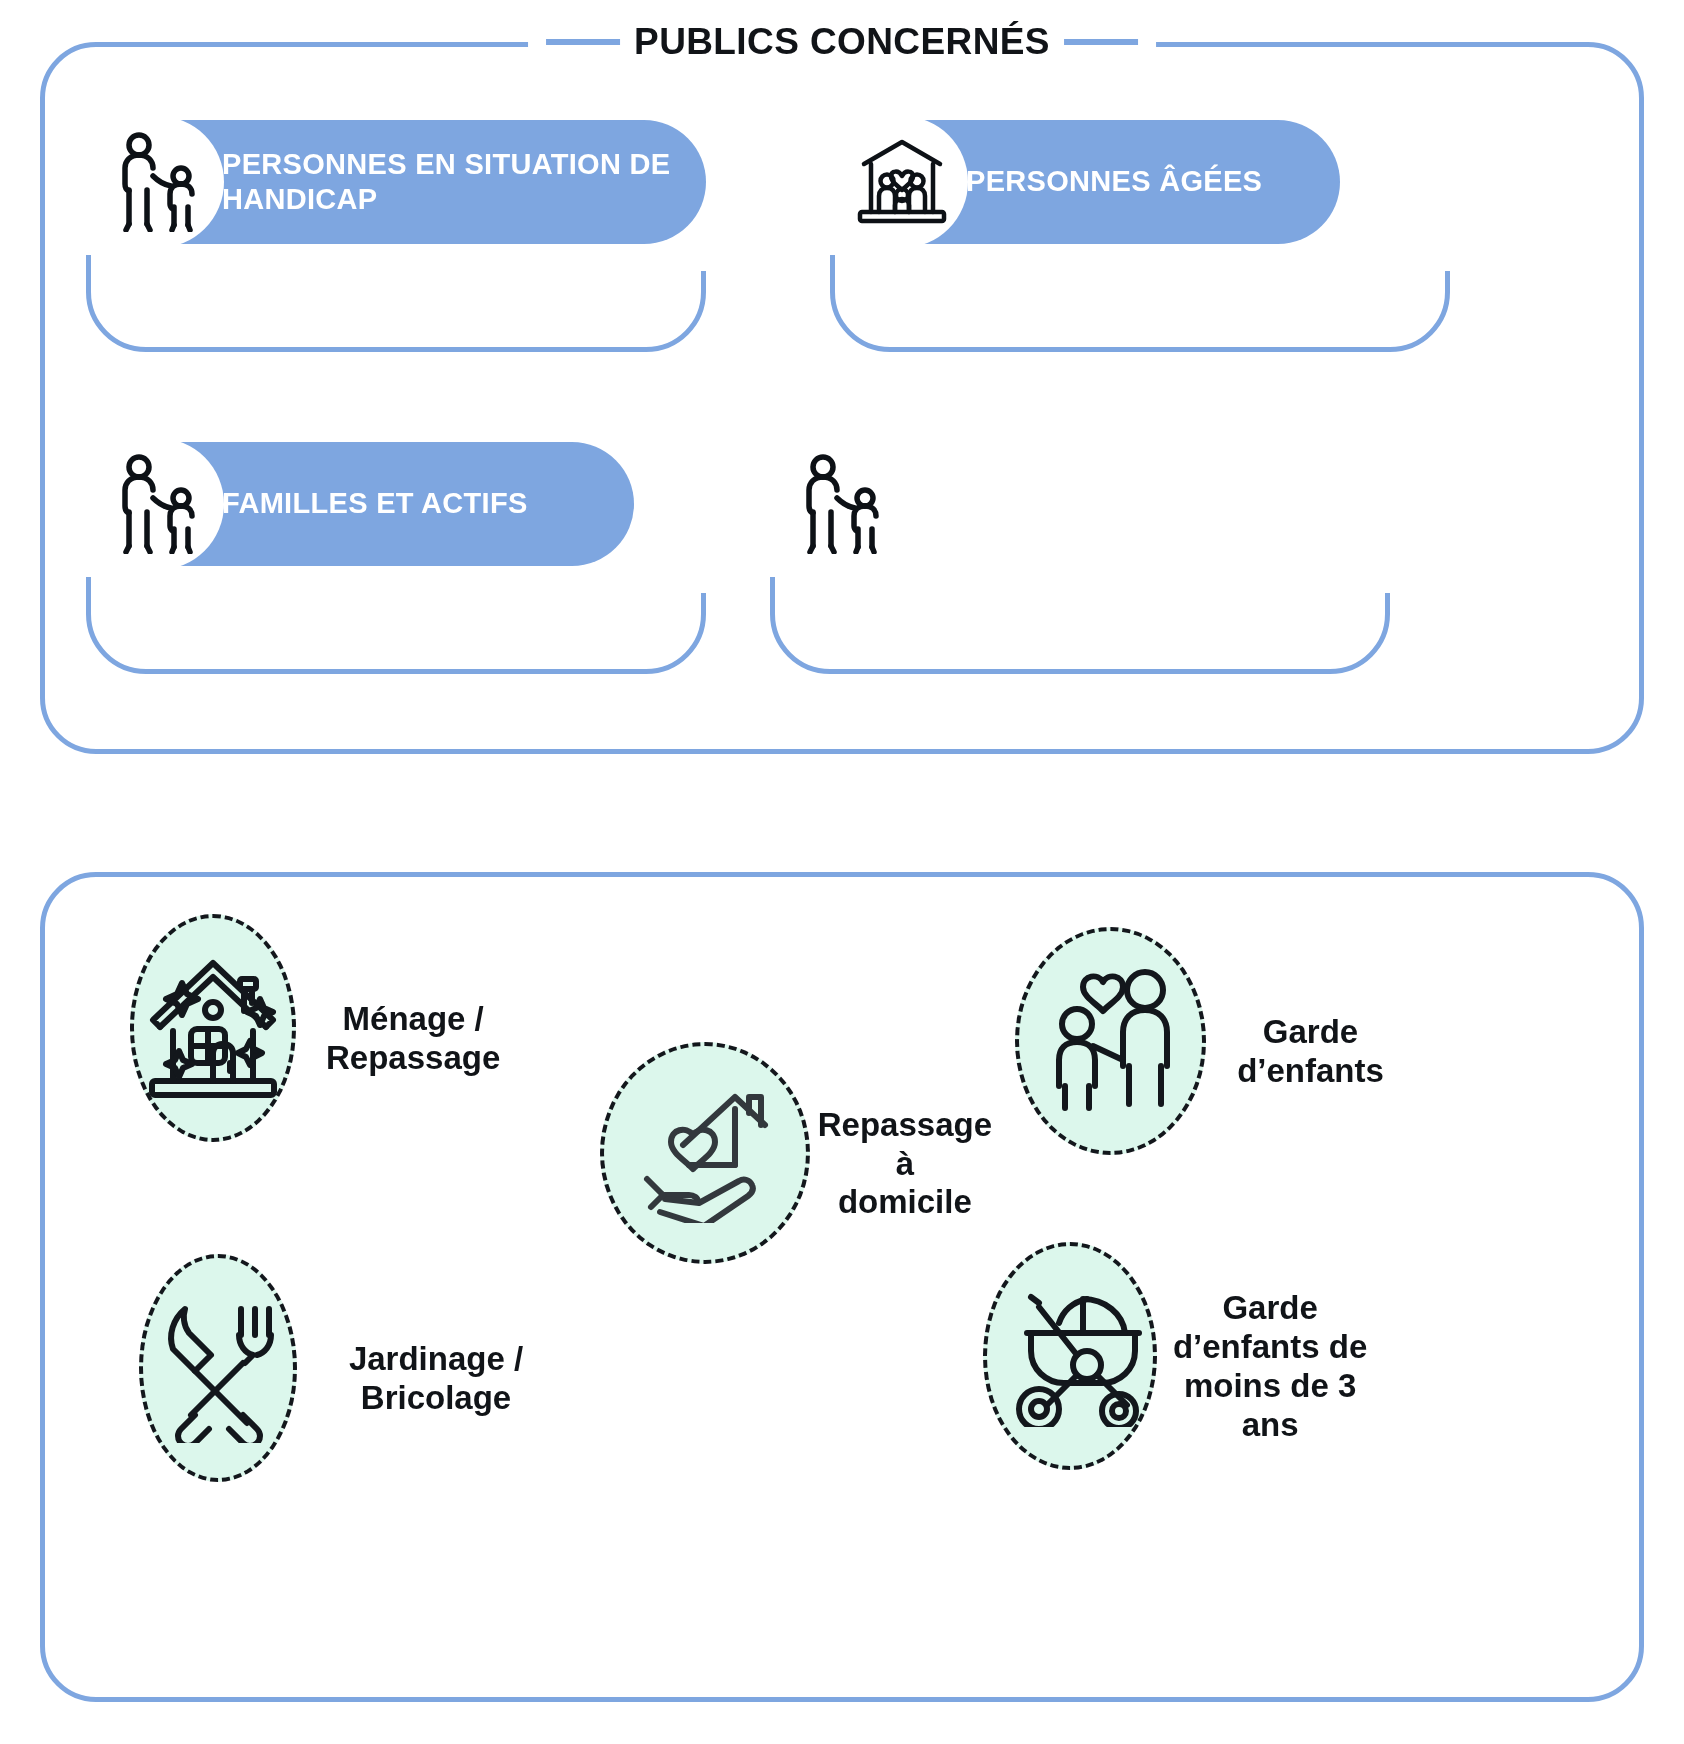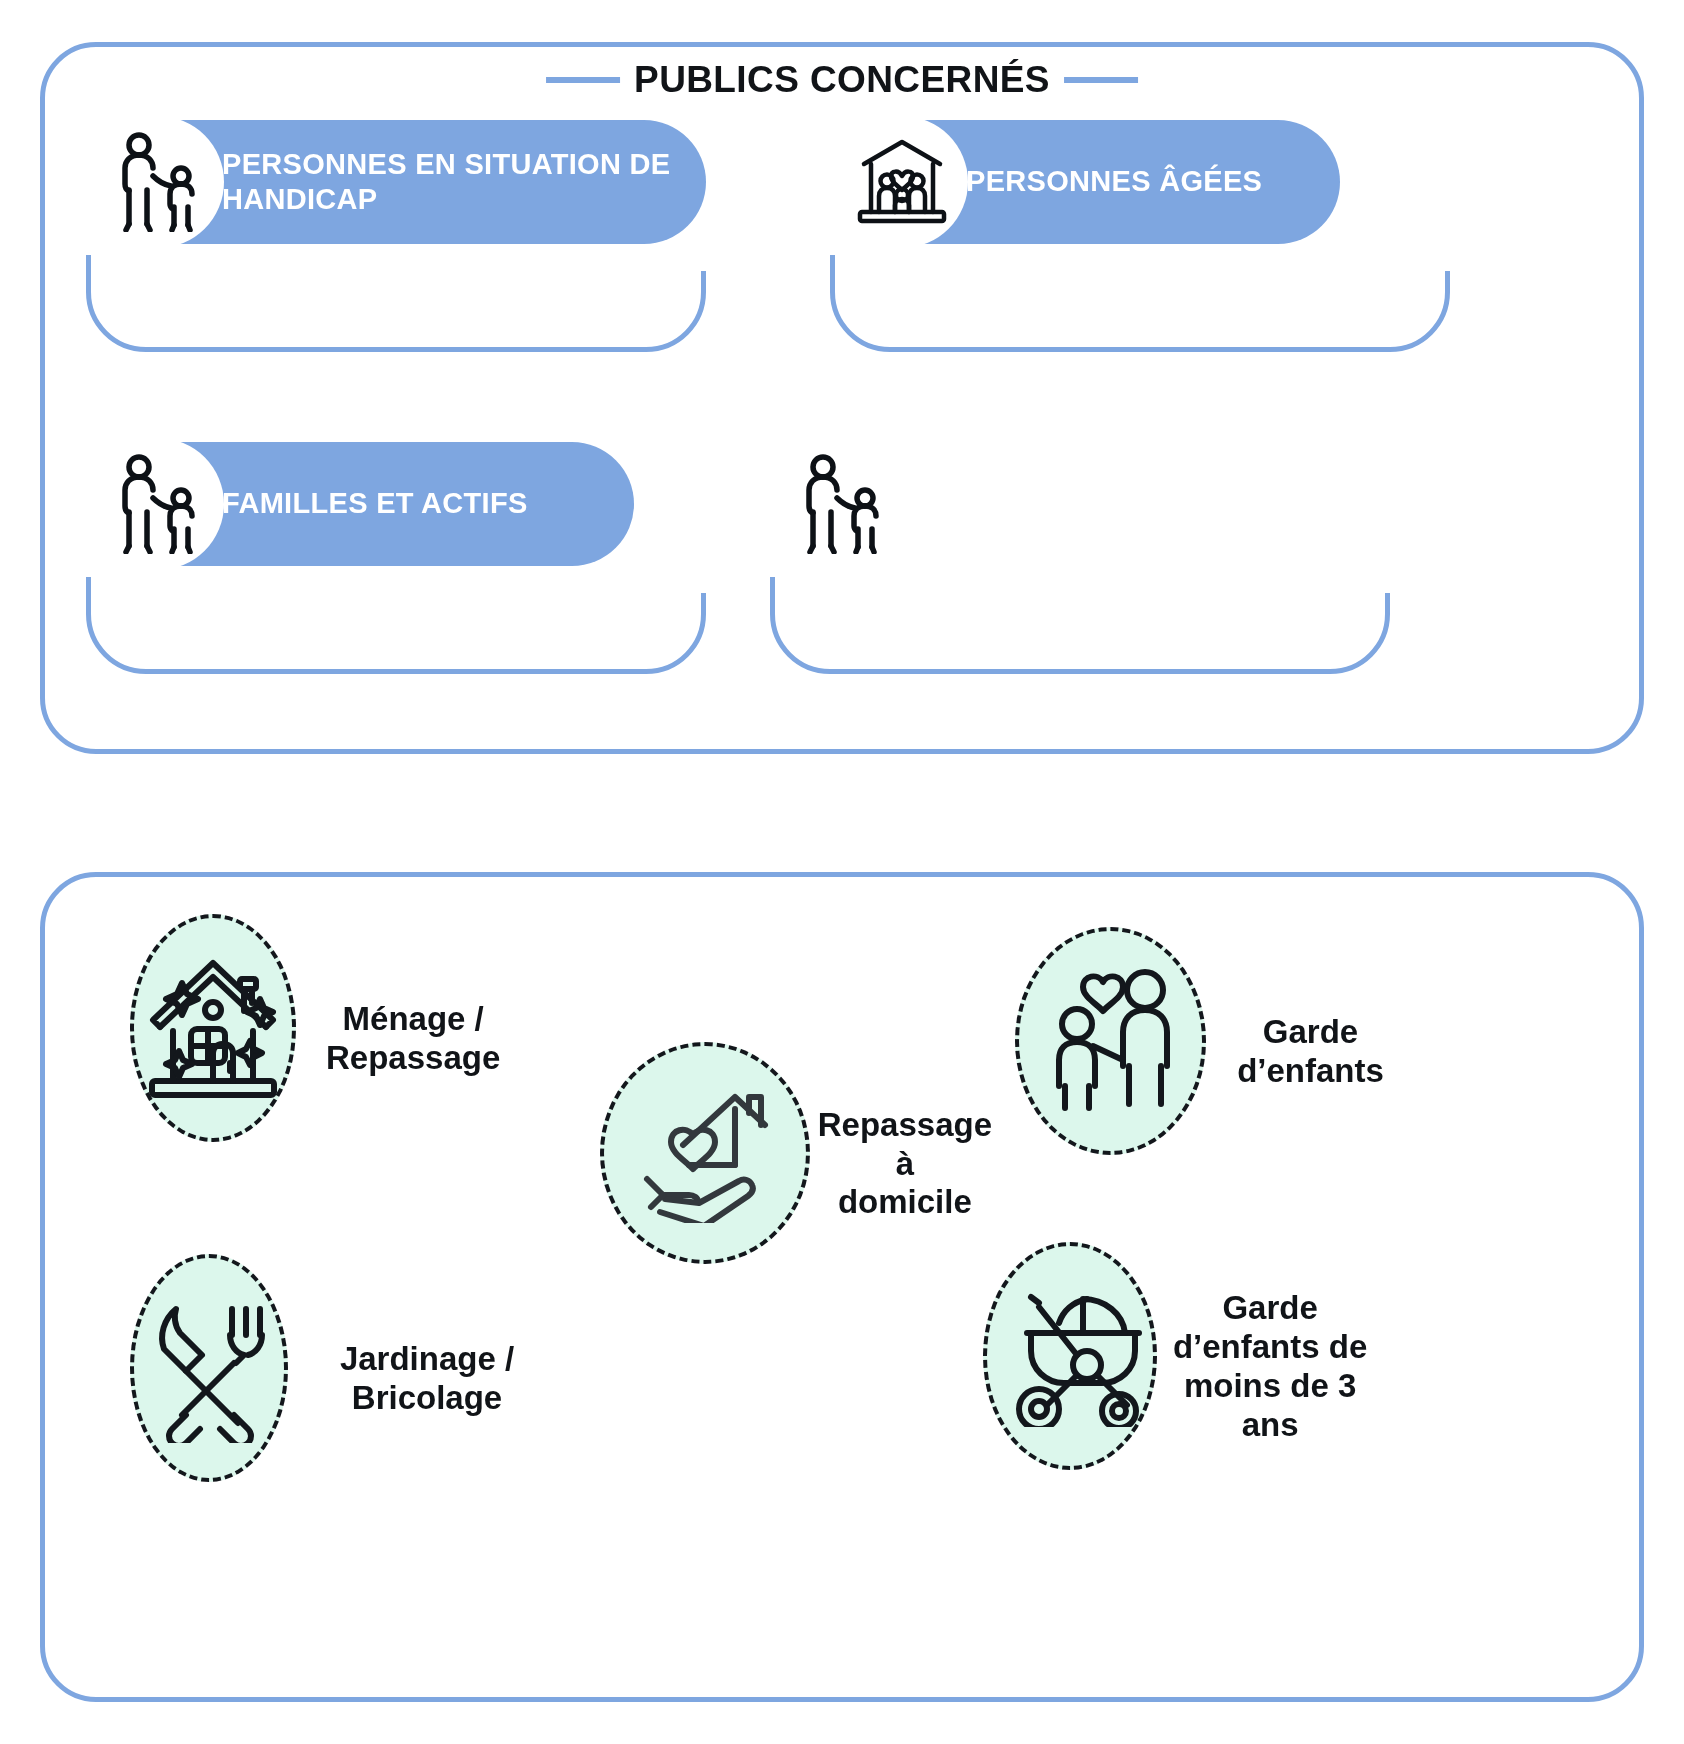--- a/index.html
+++ b/index.html
@@ -31,21 +31,20 @@
     top: -26px;
     left: 50%;
     transform: translateX(-50%);
     height: 52px;
     background: #ffffff;
     display: flex;
     align-items: center;
     justify-content: center;
     padding: 0 18px;
     z-index: 5;
-    margin-top: 38px;
   }
   .section-title {
     font-size: 37px;
     font-weight: bold;
     letter-spacing: 0.4px;
     color: #111418;
     white-space: nowrap;
     text-transform: uppercase;
   }
   .title-rule {
@@ -152,21 +151,21 @@
   .acc-grid { position: absolute; inset: 0; }
 
   .acc-item {
     position: absolute;
     width: 400px;
     display: flex;
     flex-direction: row;
     align-items: center;
   }
   .acc-item.a0 { left: 90px;  top: 42px;  }
-  .acc-item.a1 { left: 90px;  top: 382px; gap: 36px; }
+  .acc-item.a1 { left: 99px;  top: 382px; gap: 36px; }
   .acc-item.a2 { left: 560px; top: 170px; }
   .acc-item.a3 { left: 975px; top: 55px;  }
   .acc-item.a4 { left: 943px; top: 370px; }
 
   .acc-circle {
     width: 228px;
     height: 228px;
     border-radius: 50%;
     background: #dcf7ec;
     border: 4px dashed #13171c;

